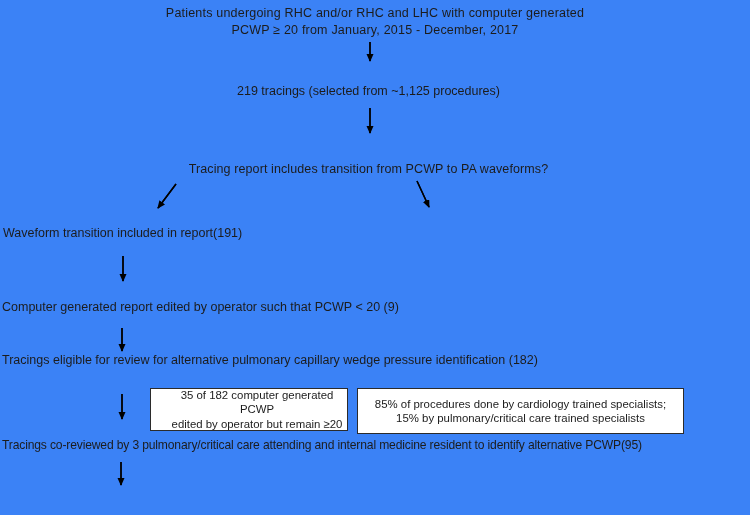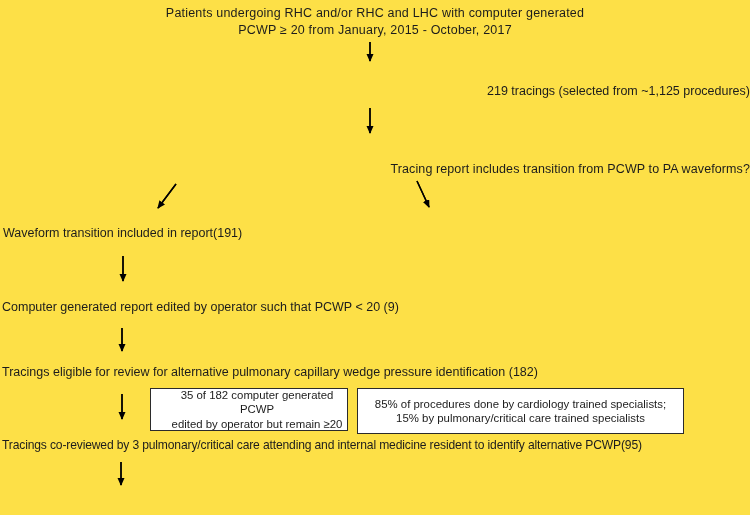--- a/index.html
+++ b/index.html
@@ -4,51 +4,51 @@
 <style>
   html, body {
     margin: 0;
     padding: 0;
     background: #ffffff;
   }
   .canvas {
     position: relative;
     width: 750px;
     height: 515px;
-    background: #fde047;
+    background: #3b82f6;
     font-family: "Liberation Sans", "DejaVu Sans", sans-serif;
     color: #1c1c1c;
     font-size: 12.5px;
     overflow: hidden;
   }
   .node {
     position: absolute;
     white-space: nowrap;
     line-height: 15px;
   }
   .centered {
     left: 0;
-    right: 0;
-    text-align: right;
+    right: 13px;
+    text-align: center;
   }
   .title {
     position: absolute;
     top: 5px;
     left: 0;
     right: 0;
     text-align: center;
     line-height: 17px;
     letter-spacing: 0.2px;
   }
   .n-tracings   { top: 84px; }
   .n-question   { top: 150px; letter-spacing: 0.1px; margin-top: 12px; }
   .n-included   { left: 3px;   top: 226px; }
   .n-notincluded{ left: 303px; top: 226px; }
   .n-edited     { left: 2px;   top: 300px; }
-  .n-eligible   { left: 2px;   top: 365px; text-align: right; }
+  .n-eligible   { left: 2px;   top: 353px; text-align: right; }
   .n-coreviewed { left: 2px;   top: 438px; font-size: 12.1px; letter-spacing: -0.15px; }
   .n-kappa      { left: 2px;   top: 495px; }
   .sidebox {
     position: absolute;
     border: 1.5px solid #2b2b2b;
     box-sizing: border-box;
     display: flex;
     flex-direction: column;
     align-items: center;
     justify-content: center;
@@ -94,21 +94,21 @@
       <line x1="417" y1="181" x2="429" y2="207"></line>
       <line x1="123" y1="256" x2="123" y2="281"></line>
       <line x1="122" y1="328" x2="122" y2="351"></line>
       <line x1="122" y1="394" x2="122" y2="419"></line>
       <line x1="121" y1="462" x2="121" y2="485"></line>
     </g>
   </svg>
 
   <div class="title">
     <div>Patients undergoing RHC and/or RHC and LHC with computer generated</div>
-    <div>PCWP ≥ 20 from January, 2015 - October, 2017</div>
+    <div>PCWP ≥ 20 from January, 2015 - December, 2017</div>
   </div>
 
   <div class="node centered n-tracings">219 tracings (selected from ~1,125 procedures)</div>
 
   <div class="node centered n-question">Tracing report includes transition from PCWP to PA waveforms?</div>
 
   <div class="node n-included">Waveform transition included in report(191)</div>
 
 
   <div class="node n-edited">Computer generated report edited by operator such that PCWP &lt; 20 (9)</div>

